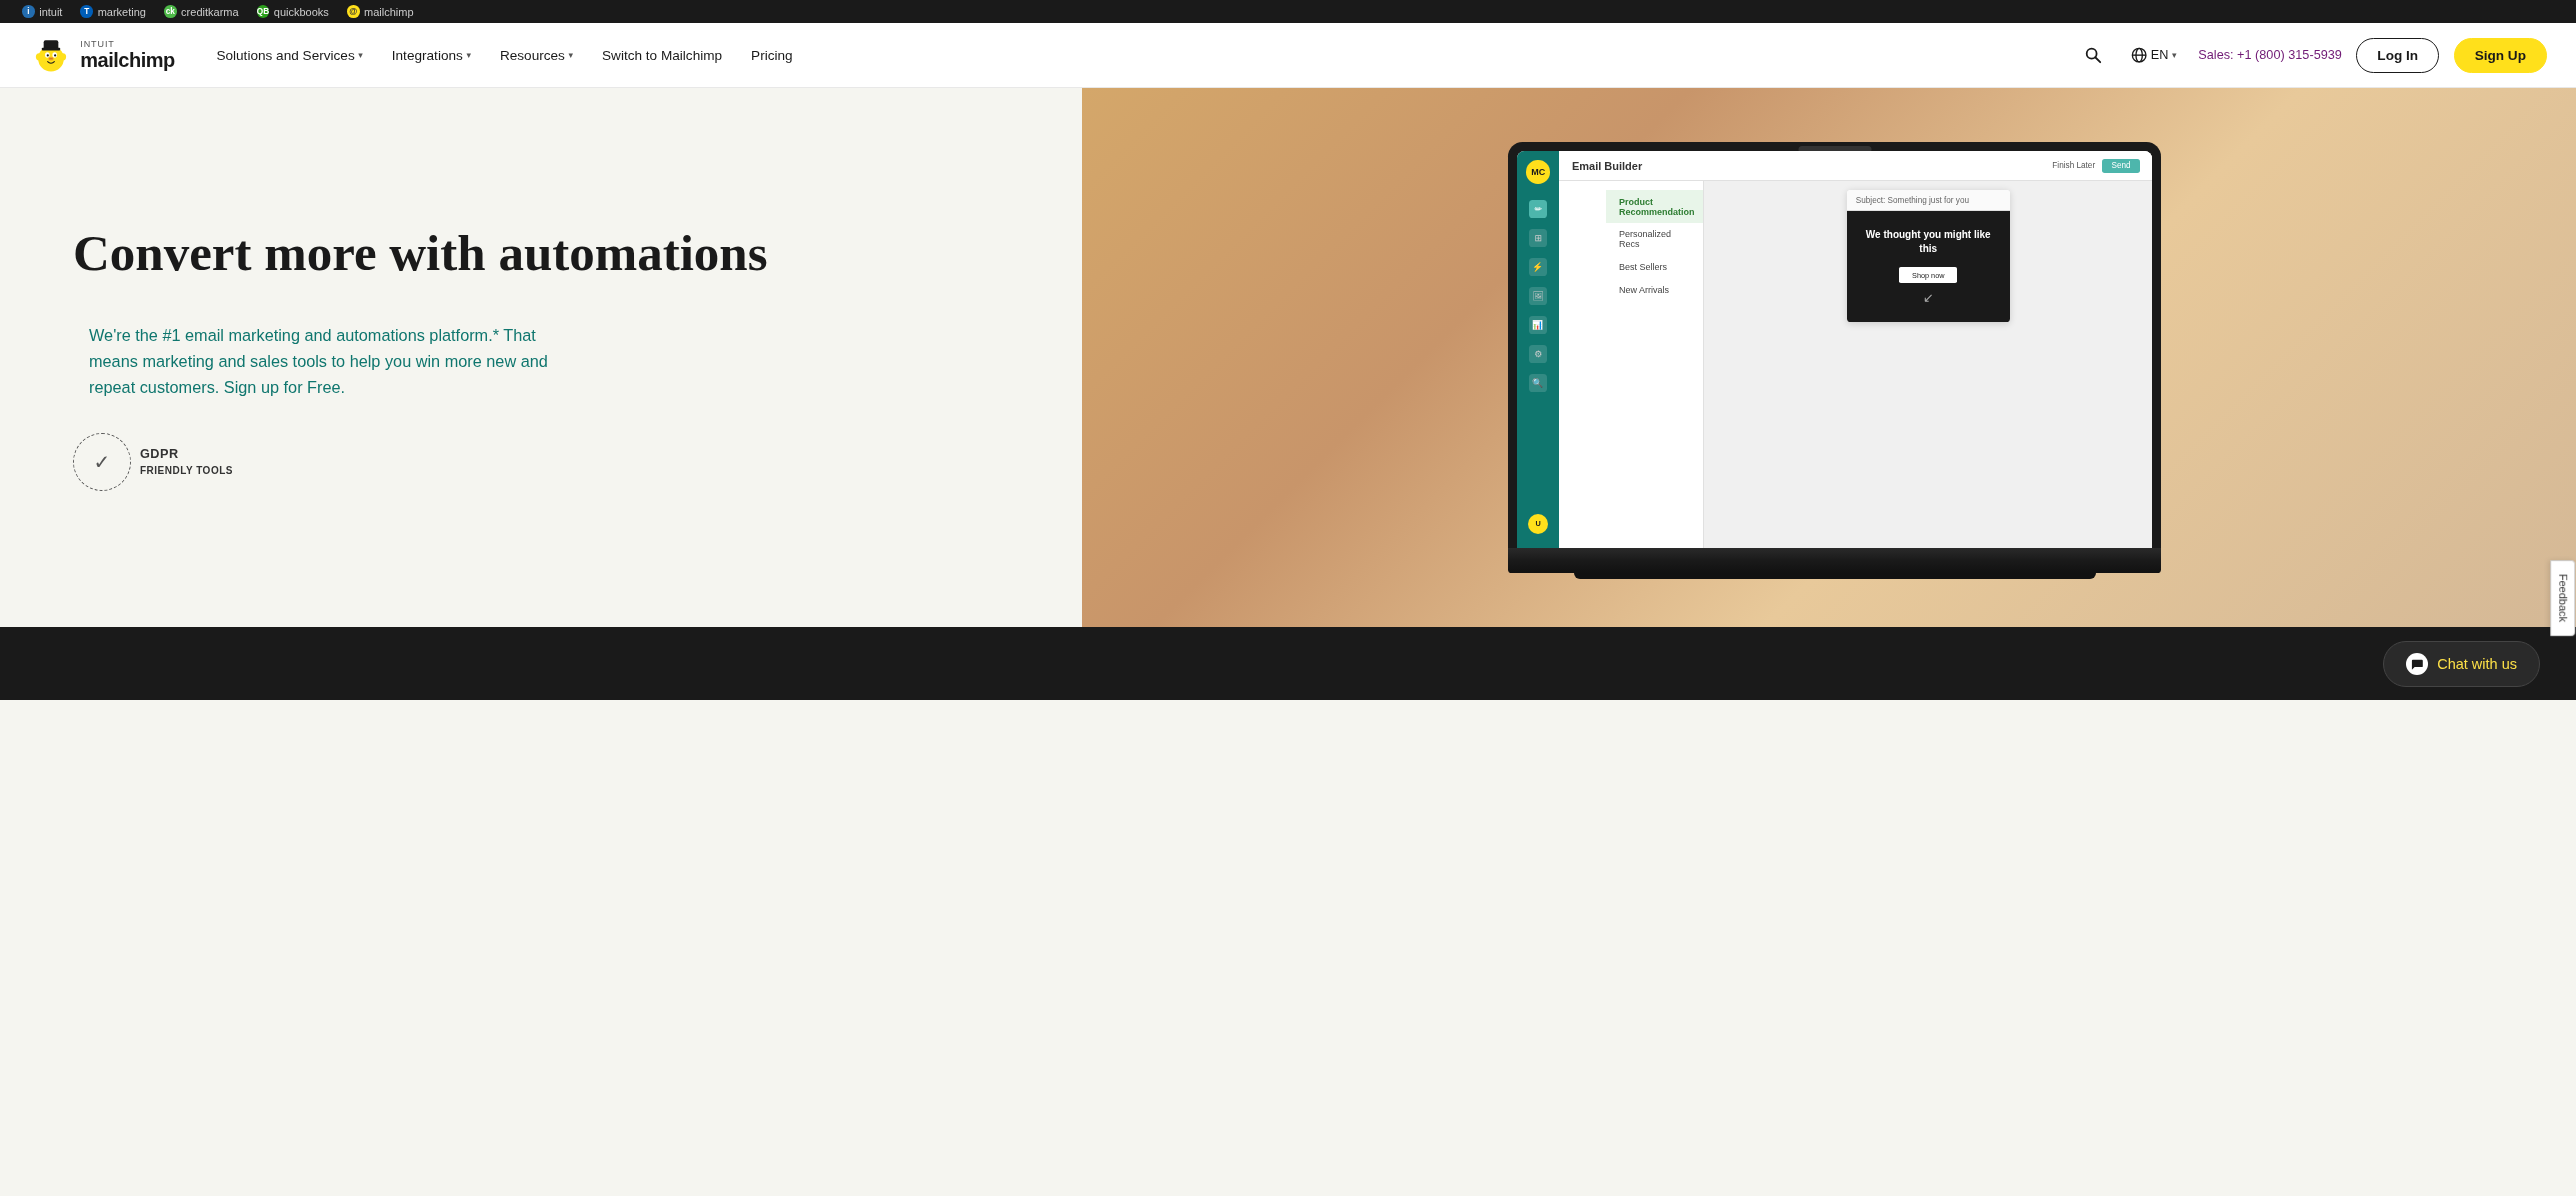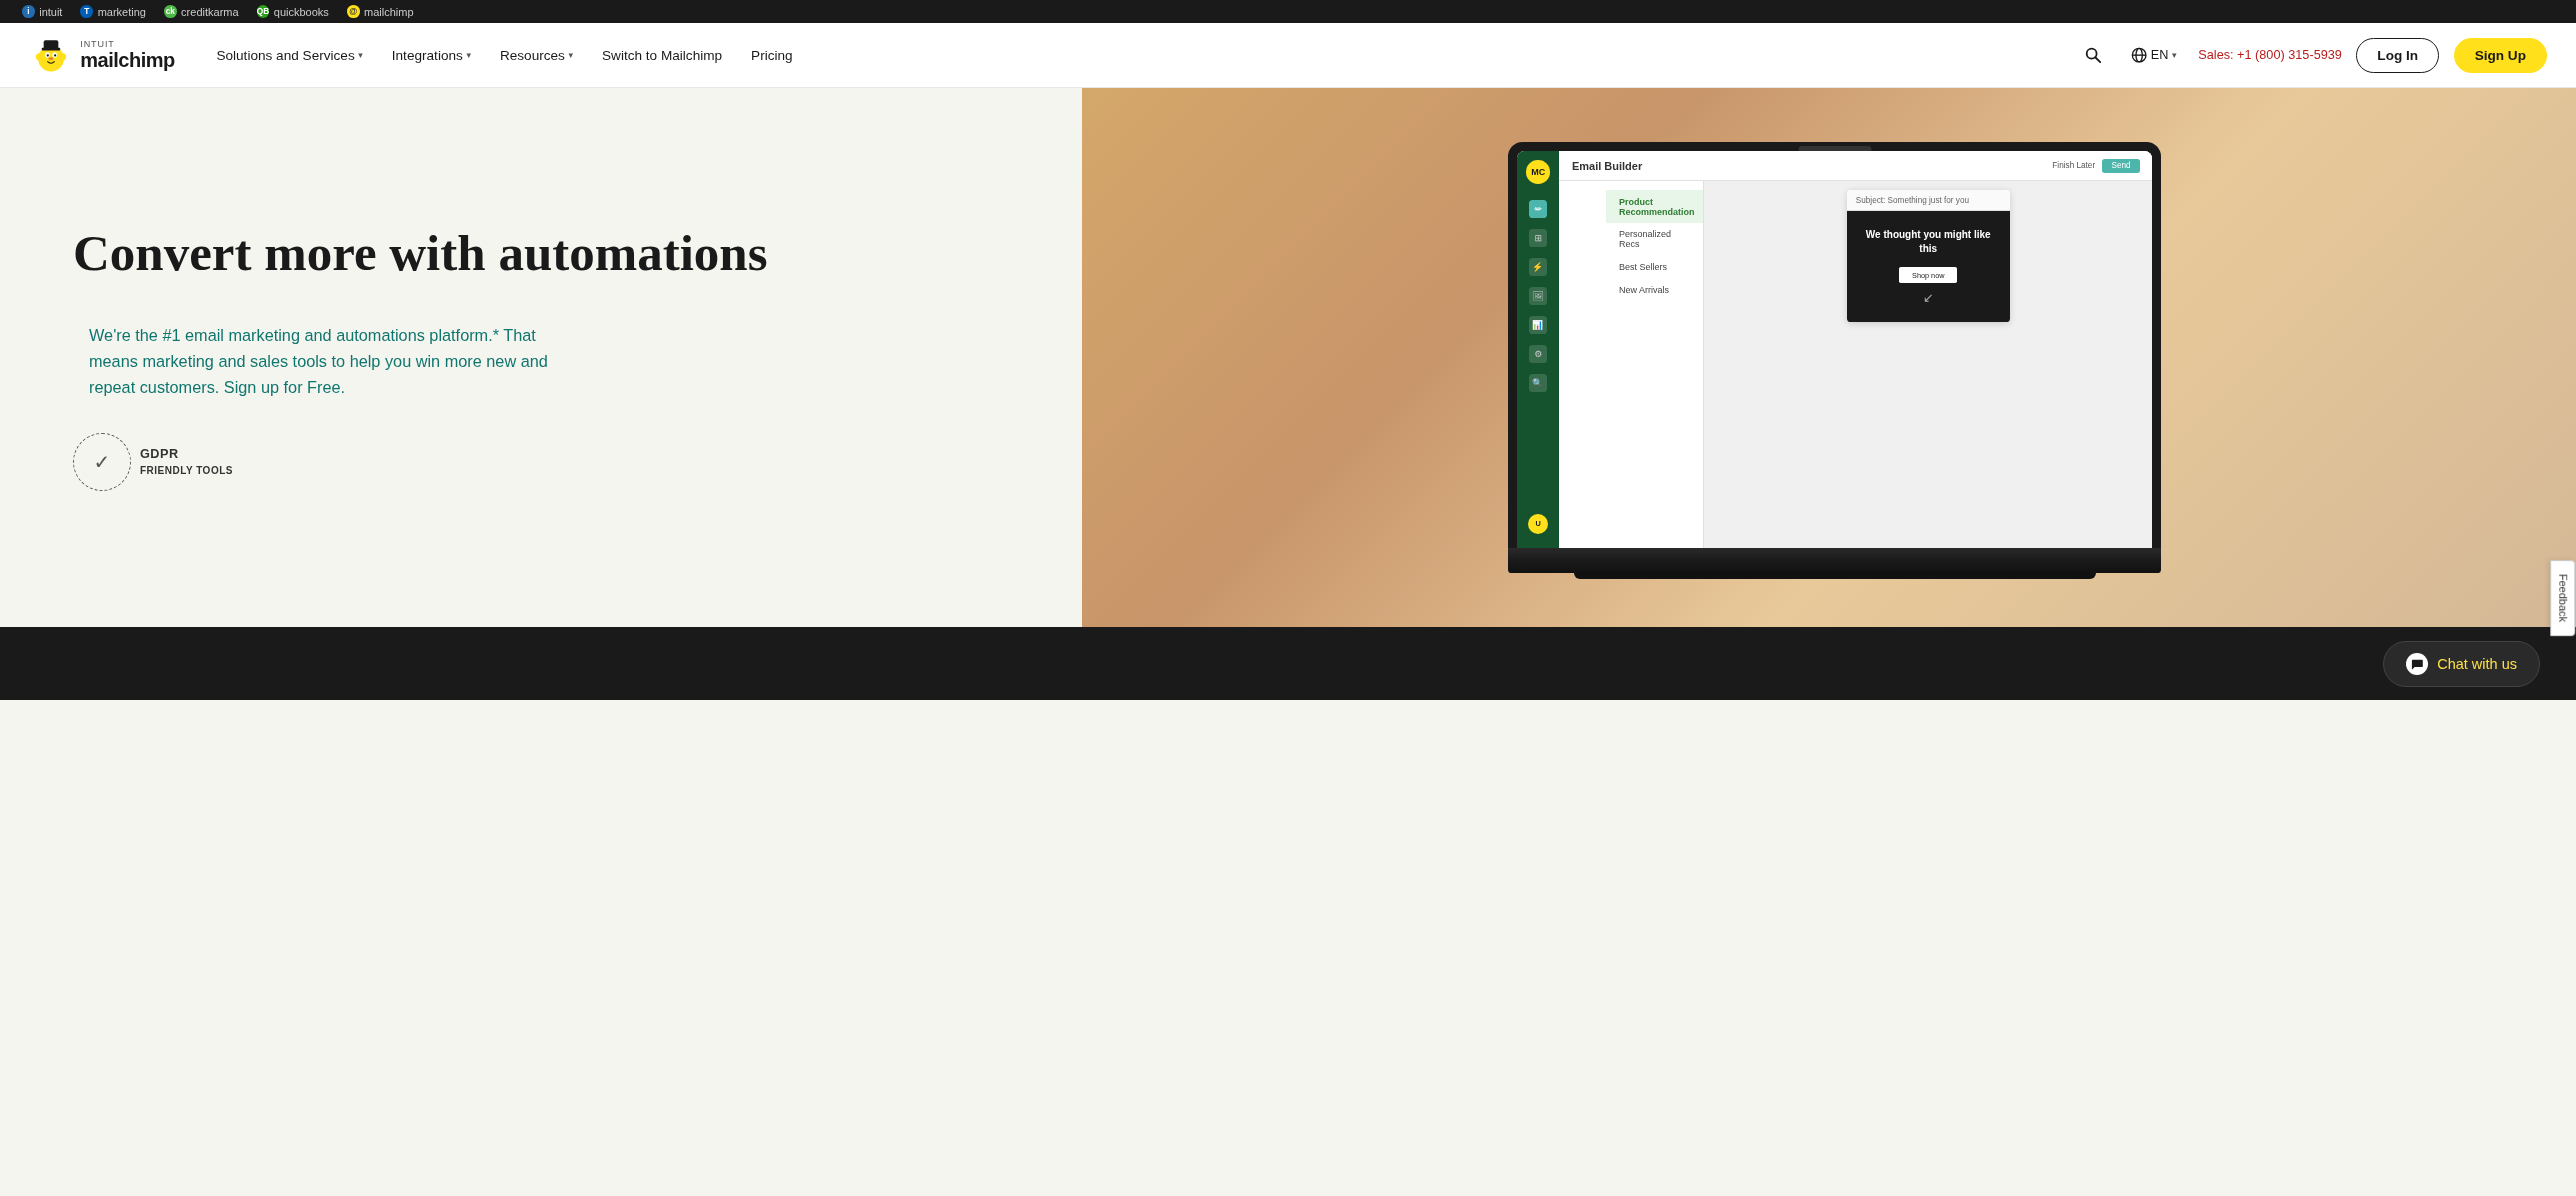--- a/index.html
+++ b/index.html
@@ -122,21 +122,21 @@
       align-items: center;
       gap: 3.6px;
       cursor: pointer;
       font-size: 12.7px;
       color: #1a1a1a;
       padding: 5.4px 7.3px;
       border-radius: 3.6px;
     }
     .sales-number {
       font-size: 12.7px;
-      color: #b91c1c;
+      color: #701a75;
       white-space: nowrap;
     }
     .btn-login {
       padding: 9px 20px;
       border: 1.8px solid #1a1a1a;
       border-radius: 905px;
       background: #fff;
       color: #1a1a1a;
       font-size: 13.6px;
       font-weight: 600;
@@ -272,21 +272,21 @@
     }
 
     
     .email-builder {
       display: flex;
       height: 100%;
       background: #f8f8f8;
     }
     .eb-sidebar {
       width: 42px;
-      background: #14532d;
+      background: #0f766e;
       display: flex;
       flex-direction: column;
       align-items: center;
       padding: 9px 0;
       gap: 11px;
       text-align: right;
     }
     .eb-sidebar-avatar {
       width: 23.6px;
       height: 23.6px;

